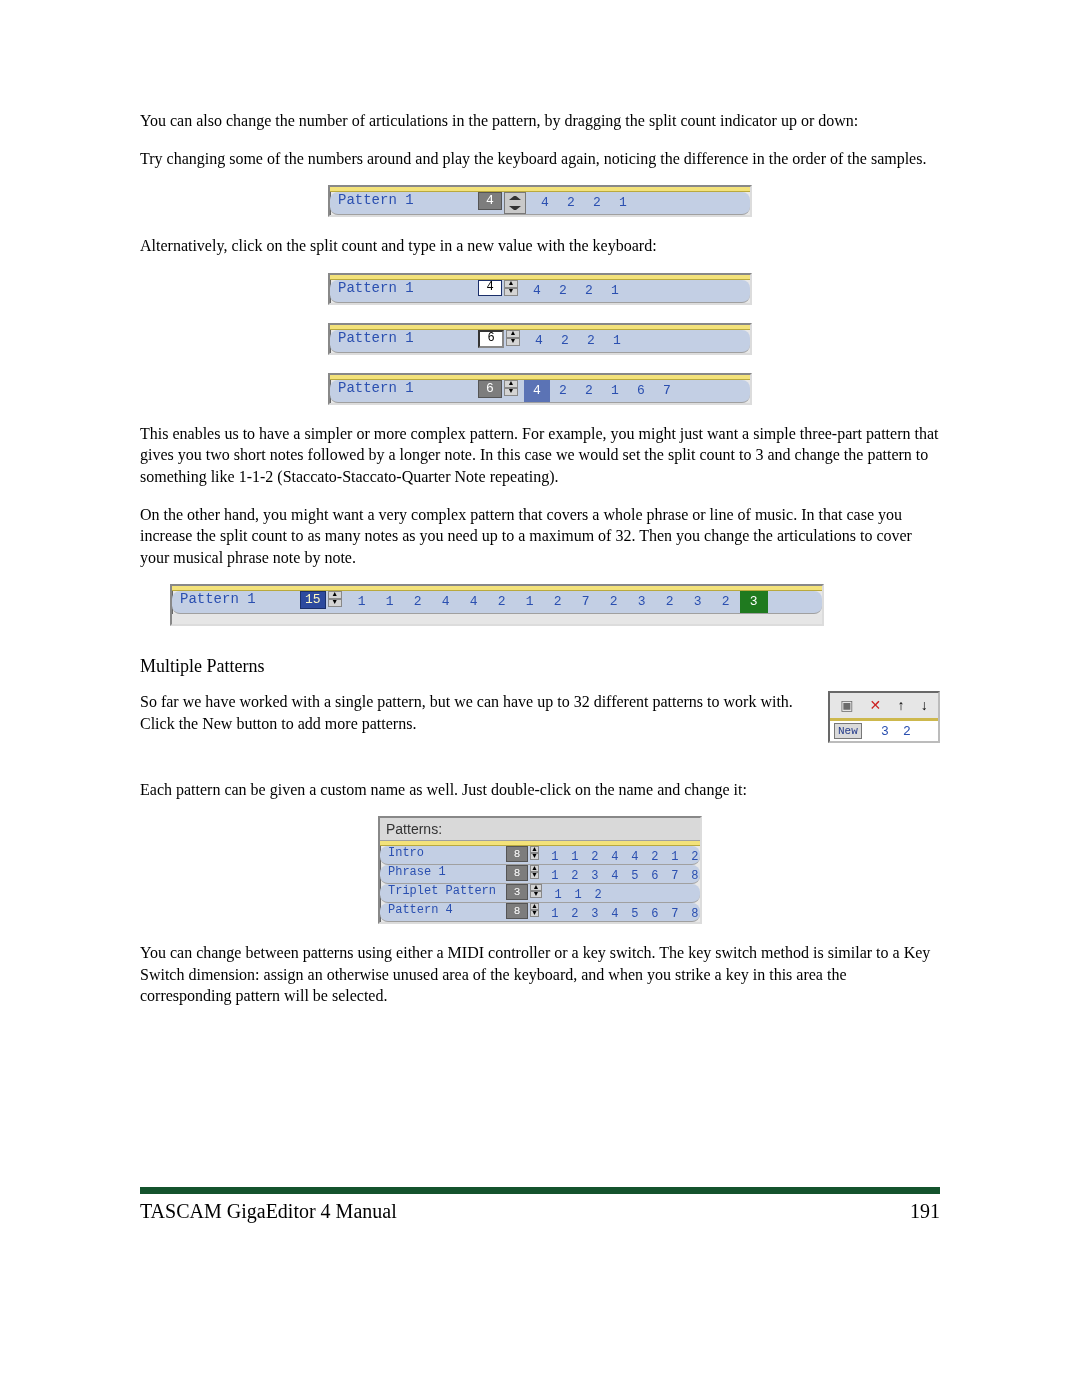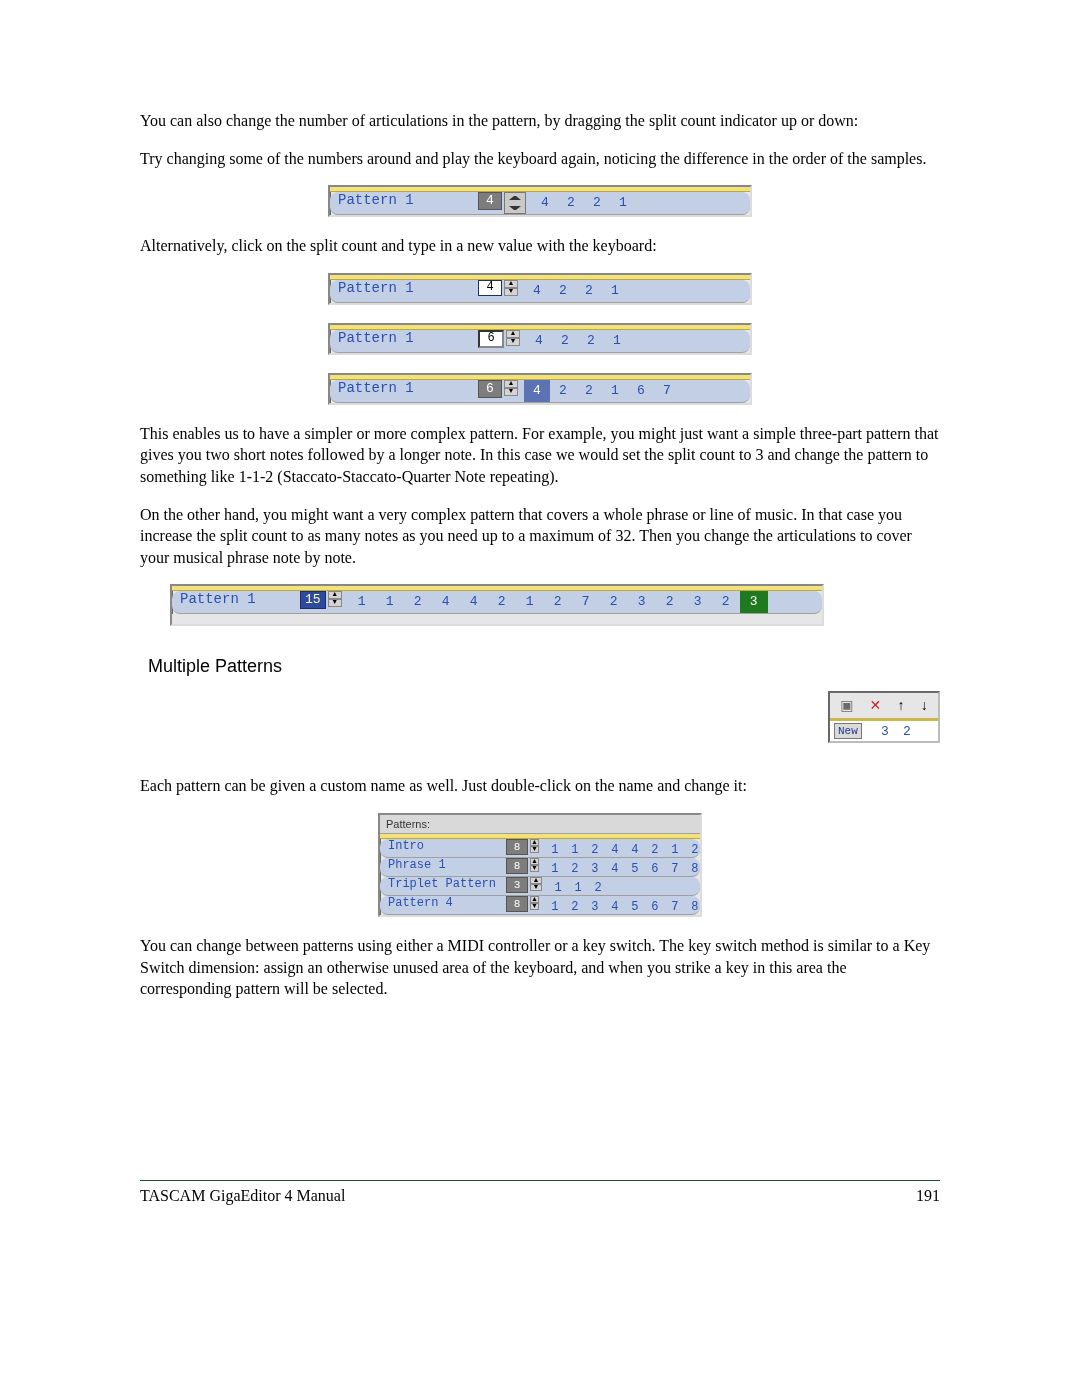--- a/index.html
+++ b/index.html
@@ -14,24 +14,24 @@
   .page {
     padding: 110px 140px 50px 140px;
     box-sizing: border-box;
     width: 1080px;
   }
   p {
     margin: 0 0 16px 0;
     line-height: 1.35;
   }
   h3 {
-    font-family: Liberation Sans, sans-serif;
+    font-family: Liberation Serif, serif;
     font-weight: normal;
     font-size: 18px;
-    margin: 30px 0 14px 8px;
+    margin: 30px 0 14px 0;
   }
   .figure {
     margin: 8px 0 18px 0;
     display: flex;
     justify-content: center;
   }
   .figure.left { justify-content: flex-start; margin-left: 30px; }
 
   .pattern-box {
     border: 2px solid #9a9a9a;
@@ -156,21 +156,21 @@
   .small-pattern .pattern-name { width: 118px; font-size: 12px; }
   .small-pattern .pattern-row { height: 18px; }
   .small-pattern .count-box { font-size: 11px; height: 14px; line-height: 14px; min-width: 12px;}
   .small-pattern .spinner { height: 14px; width: 12px; }
 
   .wide-pattern { width: 620px; }
   .wide-pattern .values span { width: 28px; }
 
   .header-strip {
     font-family: Arial, sans-serif;
-    font-size: 11px;
+    font-size: 14px;
     background: #d9d9d9;
     padding: 3px 6px;
     border-bottom: 1px solid #a0a0a0;
     color: #333;
   }
 
   .float-right-box {
     float: right;
     margin-left: 20px;
     margin-bottom: 4px;
@@ -214,26 +214,26 @@
   .toolbar-row .num {
     font-family: 'Courier New', monospace;
     color:#2a4fb0;
     font-size:13px;
     width: 22px;
     text-align:center;
   }
   .clearfix::after { content:""; display:block; clear:both; }
 
   .footer {
-    border-top: 1px solid #14532d;
+    border-top: 7px solid #14532d;
     margin-top: 180px;
     padding-top: 6px;
     display: flex;
     justify-content: space-between;
-    font-size: 16px;
+    font-size: 20px;
   }
 </style>
 </head>
 <body>
 
 <div class="page">
 
   <p>You can also change the number of articulations in the pattern, by dragging the split count indicator up or down:</p>
   <p>Try changing some of the numbers around and play the keyboard again, noticing the difference in the order of the samples.</p>
 
@@ -364,20 +364,21 @@
           <span class="icon">↑</span>
           <span class="icon">↓</span>
         </div>
         <div class="toolbar-row">
           <div class="new-btn">New</div>
           <div class="num">3</div>
           <div class="num">2</div>
         </div>
       </div>
     </div>
+    <p>So far we have worked with a single pattern, but we can have up to 32 different patterns to work with.  Click the New button to add more patterns.</p>
   </div>
 
   <p style="margin-top:28px;">Each pattern can be given a custom name as well.  Just double-click on the name and change it:</p>
 
   <div class="figure">
     <div class="pattern-box small-pattern" style="width:320px;">
       <div class="header-strip">Patterns:</div>
       <div class="yellow-strip"></div>
 
       <div class="pattern-row">

